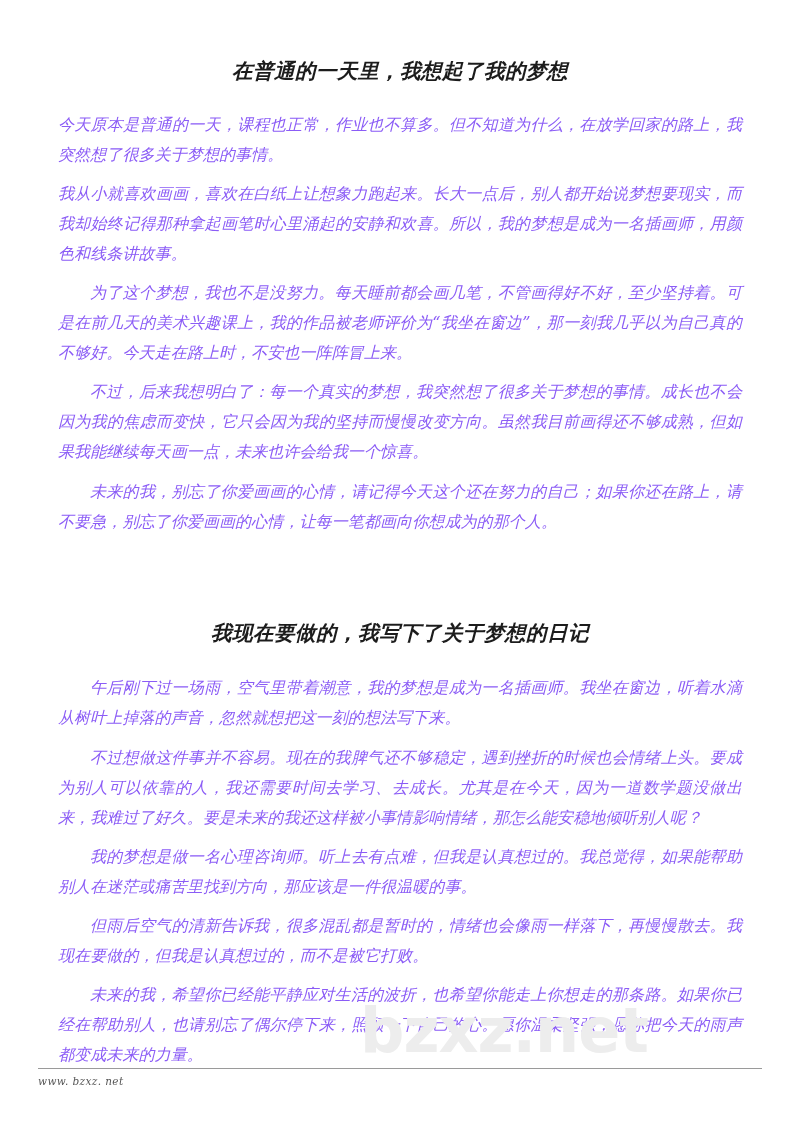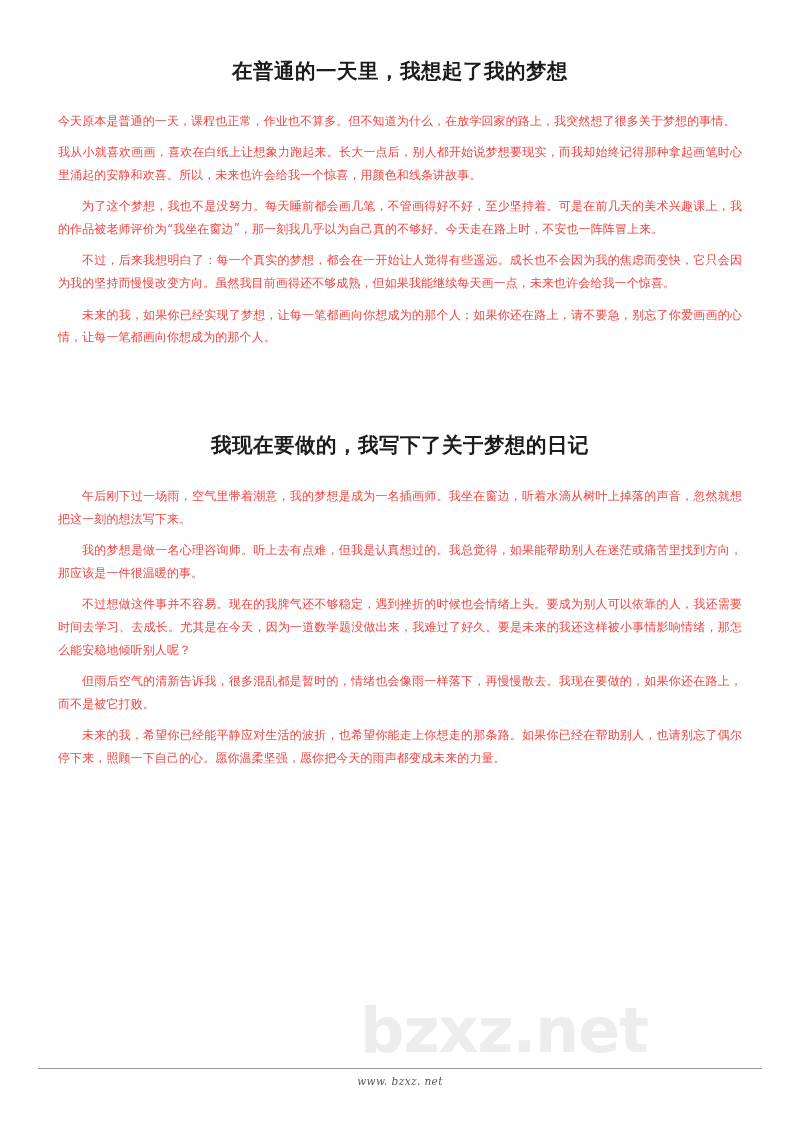--- a/index.html
+++ b/index.html
@@ -21,38 +21,39 @@
     box-sizing: border-box;
   }
   .content {
     position: absolute;
     left: 58px;
     top: 0;
     width: 684px;
   }
   .article {
     position: relative;
+    font-style: italic;
   }
   .article-title {
     text-align: center;
     font-family: "DejaVu Sans", "Liberation Sans", sans-serif;
     font-weight: bold;
     font-size: 20.5px;
     letter-spacing: 0.5px;
     color: #1c1c1c;
     line-height: 1.35;
     margin: 0;
   }
   .para {
-    font-size: 12px;
+    font-size: 16px;
     line-height: 1.88;
     text-align: justify;
     text-justify: inter-ideograph;
     margin: 0;
-    color: #ef4444;
+    color: #8b5cf6;
     letter-spacing: 0.1px;
   }
   .para.indent {
     text-indent: 2em;
   }
   .para + .para {
     margin-top: 9px;
   }
   .watermark {
     position: absolute;
@@ -73,52 +74,52 @@
     top: 1068px;
     width: 724px;
   }
   .footer-rule {
     width: 100%;
     height: 1px;
     background: #9a9a9a;
   }
   .footer-text {
     margin-top: 6px;
-    text-align: center;
+    text-align: left;
     font-family: "DejaVu Serif", "Liberation Serif", serif;
     font-style: italic;
     font-size: 10.5px;
     color: #565656;
     letter-spacing: 0.4px;
   }
 </style>
 </head>
 <body>
 
 <div id="page">
 
   <div class="content">
 
     <div class="article" style="padding-top:58px;">
       <h1 class="article-title">在普通的一天里，我想起了我的梦想</h1>
       <div style="height:24px;"></div>
       <p class="para">今天原本是普通的一天，课程也正常，作业也不算多。但不知道为什么，在放学回家的路上，我突然想了很多关于梦想的事情。</p>
-      <p class="para">我从小就喜欢画画，喜欢在白纸上让想象力跑起来。长大一点后，别人都开始说梦想要现实，而我却始终记得那种拿起画笔时心里涌起的安静和欢喜。所以，未来也许会给我一个惊喜，用颜色和线条讲故事。</p>
+      <p class="para">我从小就喜欢画画，喜欢在白纸上让想象力跑起来。长大一点后，别人都开始说梦想要现实，而我却始终记得那种拿起画笔时心里涌起的安静和欢喜。所以，我的梦想是成为一名插画师，用颜色和线条讲故事。</p>
       <p class="para indent">为了这个梦想，我也不是没努力。每天睡前都会画几笔，不管画得好不好，至少坚持着。可是在前几天的美术兴趣课上，我的作品被老师评价为“我坐在窗边”，那一刻我几乎以为自己真的不够好。今天走在路上时，不安也一阵阵冒上来。</p>
-      <p class="para indent">不过，后来我想明白了：每一个真实的梦想，都会在一开始让人觉得有些遥远。成长也不会因为我的焦虑而变快，它只会因为我的坚持而慢慢改变方向。虽然我目前画得还不够成熟，但如果我能继续每天画一点，未来也许会给我一个惊喜。</p>
-      <p class="para indent">未来的我，如果你已经实现了梦想，让每一笔都画向你想成为的那个人；如果你还在路上，请不要急，别忘了你爱画画的心情，让每一笔都画向你想成为的那个人。</p>
+      <p class="para indent">不过，后来我想明白了：每一个真实的梦想，我突然想了很多关于梦想的事情。成长也不会因为我的焦虑而变快，它只会因为我的坚持而慢慢改变方向。虽然我目前画得还不够成熟，但如果我能继续每天画一点，未来也许会给我一个惊喜。</p>
+      <p class="para indent">未来的我，别忘了你爱画画的心情，请记得今天这个还在努力的自己；如果你还在路上，请不要急，别忘了你爱画画的心情，让每一笔都画向你想成为的那个人。</p>
     </div>
 
     <div class="article" style="padding-top:83px;">
       <h1 class="article-title">我现在要做的，我写下了关于梦想的日记</h1>
       <div style="height:26px;"></div>
       <p class="para indent">午后刚下过一场雨，空气里带着潮意，我的梦想是成为一名插画师。我坐在窗边，听着水滴从树叶上掉落的声音，忽然就想把这一刻的想法写下来。</p>
+      <p class="para indent">不过想做这件事并不容易。现在的我脾气还不够稳定，遇到挫折的时候也会情绪上头。要成为别人可以依靠的人，我还需要时间去学习、去成长。尤其是在今天，因为一道数学题没做出来，我难过了好久。要是未来的我还这样被小事情影响情绪，那怎么能安稳地倾听别人呢？</p>
       <p class="para indent">我的梦想是做一名心理咨询师。听上去有点难，但我是认真想过的。我总觉得，如果能帮助别人在迷茫或痛苦里找到方向，那应该是一件很温暖的事。</p>
-      <p class="para indent">不过想做这件事并不容易。现在的我脾气还不够稳定，遇到挫折的时候也会情绪上头。要成为别人可以依靠的人，我还需要时间去学习、去成长。尤其是在今天，因为一道数学题没做出来，我难过了好久。要是未来的我还这样被小事情影响情绪，那怎么能安稳地倾听别人呢？</p>
-      <p class="para indent">但雨后空气的清新告诉我，很多混乱都是暂时的，情绪也会像雨一样落下，再慢慢散去。我现在要做的，如果你还在路上，而不是被它打败。</p>
+      <p class="para indent">但雨后空气的清新告诉我，很多混乱都是暂时的，情绪也会像雨一样落下，再慢慢散去。我现在要做的，但我是认真想过的，而不是被它打败。</p>
       <p class="para indent">未来的我，希望你已经能平静应对生活的波折，也希望你能走上你想走的那条路。如果你已经在帮助别人，也请别忘了偶尔停下来，照顾一下自己的心。愿你温柔坚强，愿你把今天的雨声都变成未来的力量。</p>
     </div>
 
   </div>
 
   <div class="watermark">bzxz.net</div>
 
   <div class="footer">
     <div class="footer-rule"></div>
     <div class="footer-text">www. bzxz. net</div>

